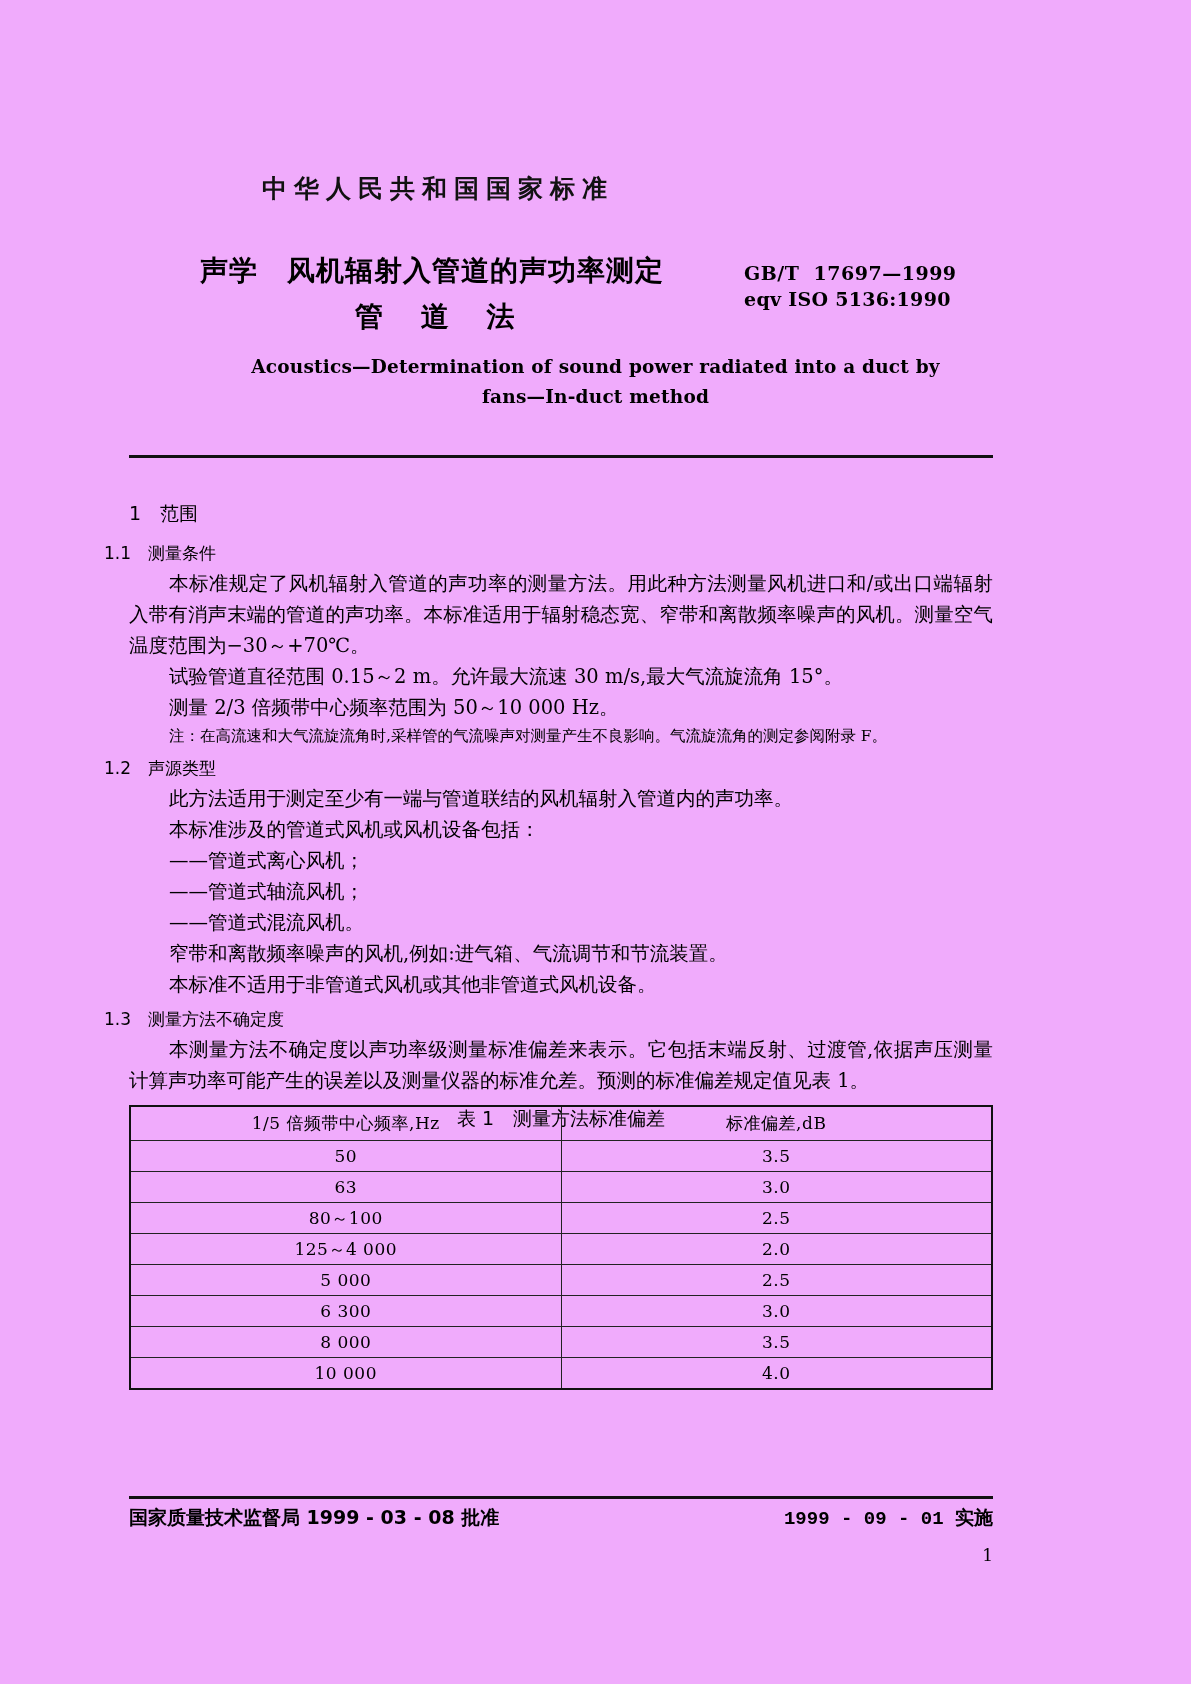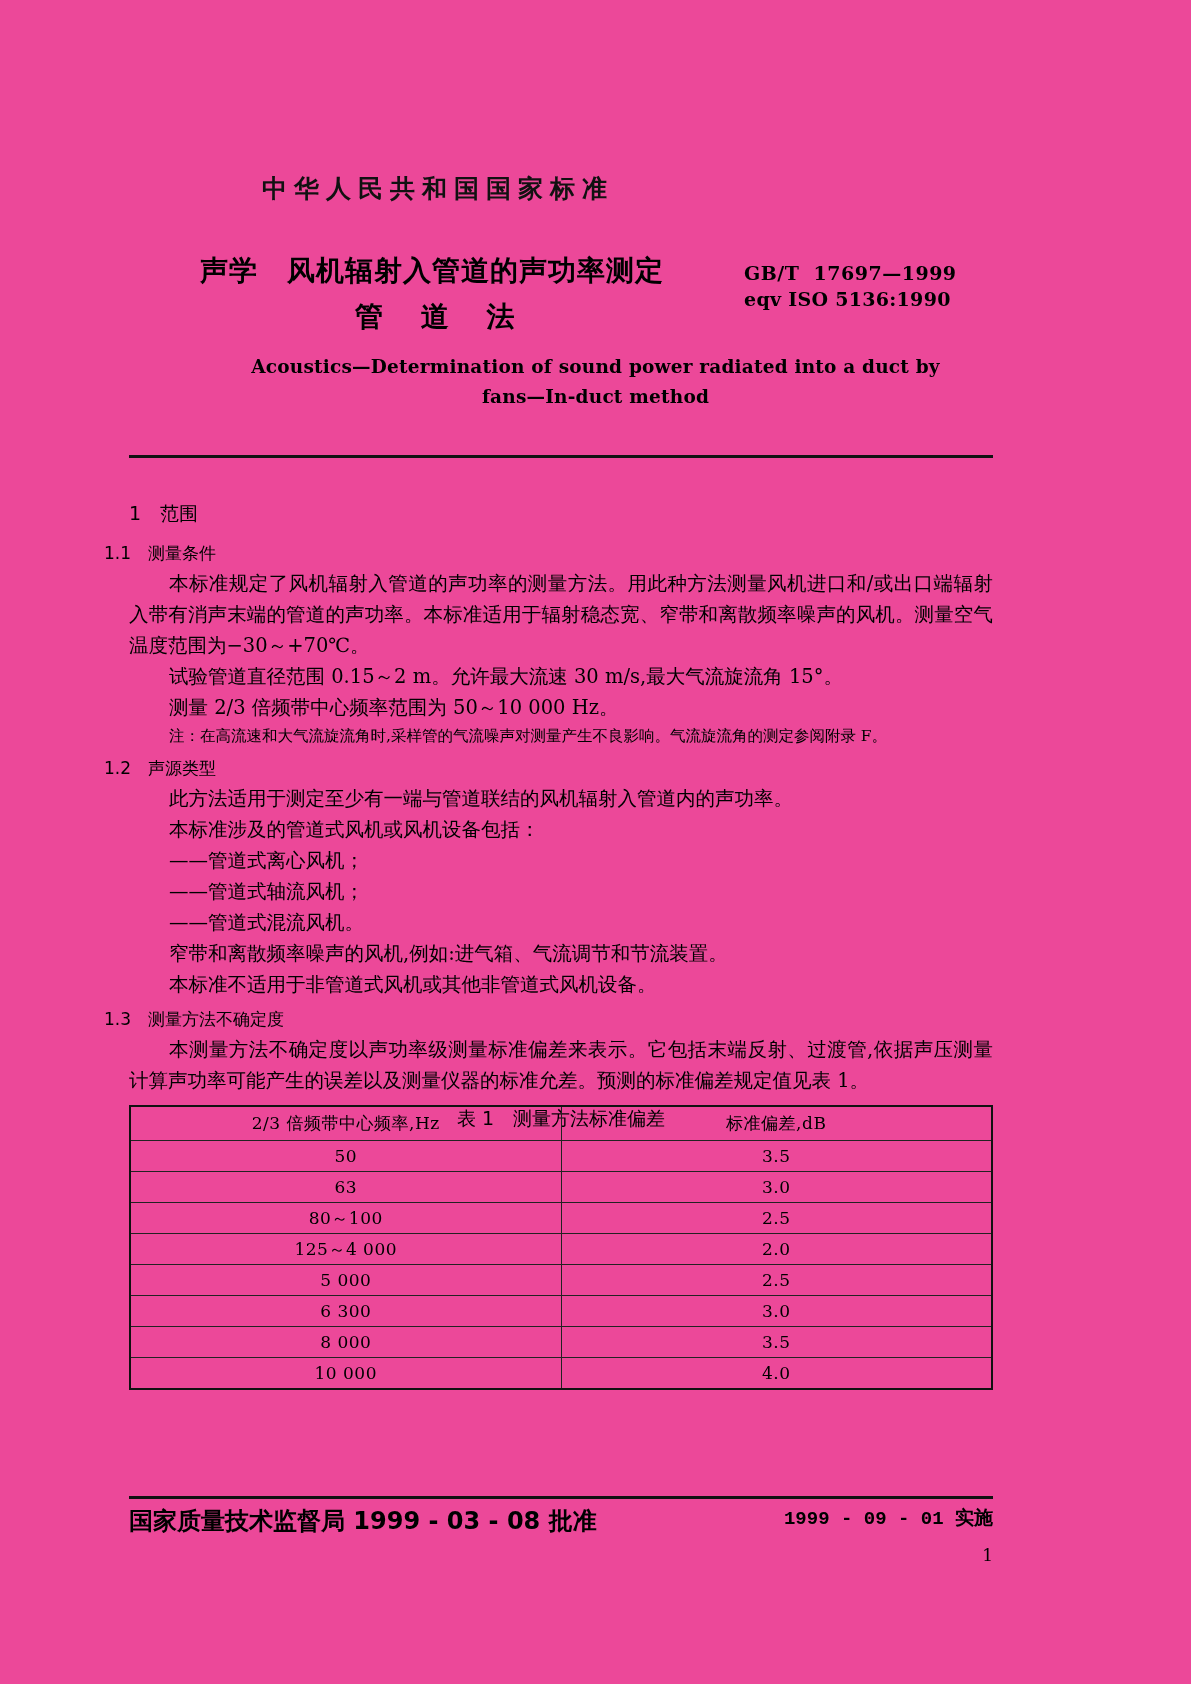--- a/index.html
+++ b/index.html
@@ -13,21 +13,21 @@
     position: relative;
     font-family: "DejaVu Serif", "Liberation Serif", serif;
     color: #000000;
     overflow: hidden;
   }
   .page {
     position: absolute;
     left: 0; top: 0;
     width: 1191px;
     height: 1684px;
-    background: #ec4899;
+    background: #f0abfc;
   }
 
   
   .national-std {
     position: absolute;
     left: 262px;
     top: 172px;
     font-family: "DejaVu Sans", "Liberation Sans", sans-serif;
     font-size: 25px;
     font-weight: bold;
@@ -202,21 +202,21 @@
     top: 1496px;
     width: 864px;
     height: 0;
     border-top: 3px solid #111;
   }
   .footer-left {
     position: absolute;
     left: 129px;
     top: 1505px;
     font-family: "DejaVu Sans", "Liberation Sans", sans-serif;
-    font-size: 24px;
+    font-size: 19px;
     font-weight: bold;
     white-space: pre;
   }
   .footer-right {
     position: absolute;
     left: 0;
     top: 1505px;
     width: 993px;
     text-align: right;
     font-family: Liberation Mono, monospace;
@@ -279,21 +279,21 @@
     <div class="h2">1.3　测量方法不确定度</div>
     <div class="p indent">本测量方法不确定度以声功率级测量标准偏差来表示。它包括末端反射、过渡管,依据声压测量计算声功率可能产生的误差以及测量仪器的标准允差。预测的标准偏差规定值见表 1。</div>
 
     <div class="sp7"></div>
     <div class="table-cap">表 1　测量方法标准偏差</div>
   </div>
 
   <table class="tbl">
     <tbody>
       <tr class="hdr">
-        <td class="c1">2/3 倍频带中心频率,Hz</td>
+        <td class="c1">1/5 倍频带中心频率,Hz</td>
         <td class="c2">标准偏差,dB</td>
       </tr>
       <tr>
         <td class="c1">50</td>
         <td class="c2">3.5</td>
       </tr>
       <tr>
         <td class="c1">63</td>
         <td class="c2">3.0</td>
       </tr>

